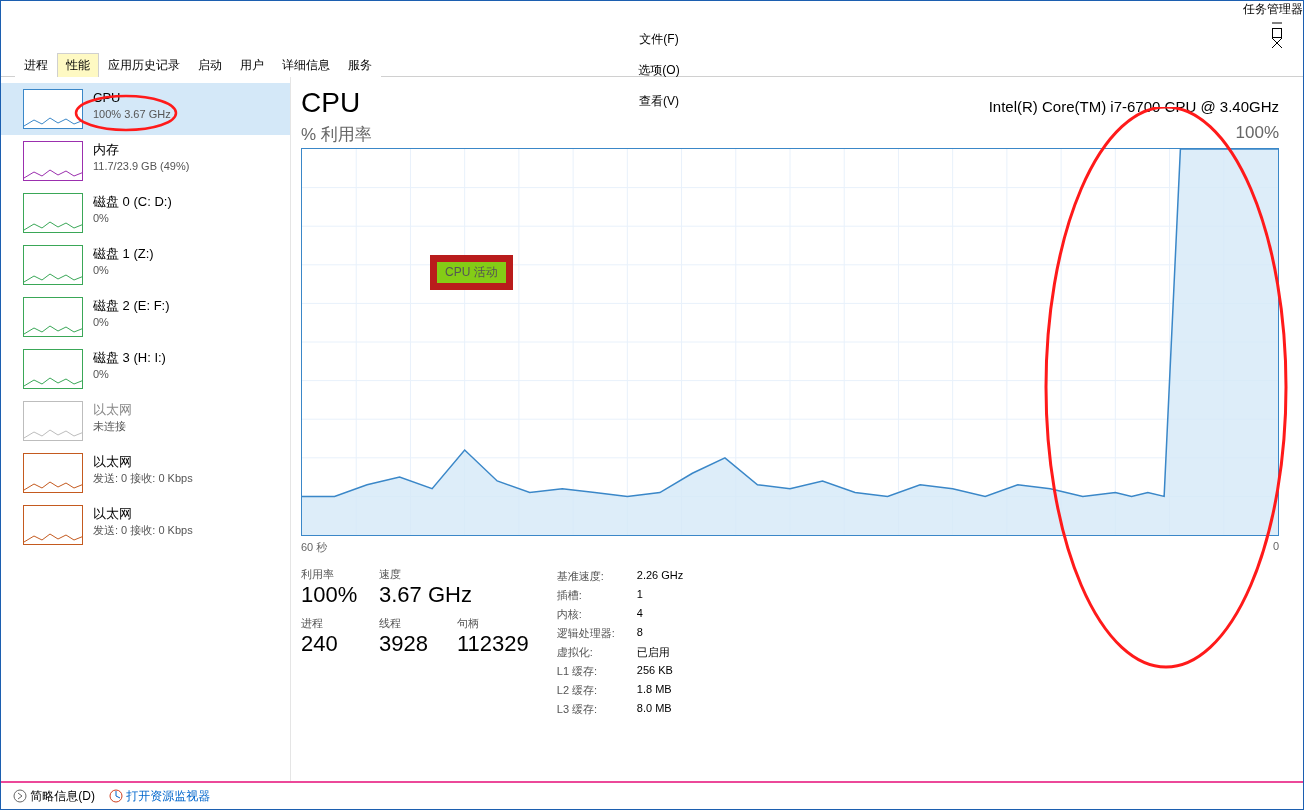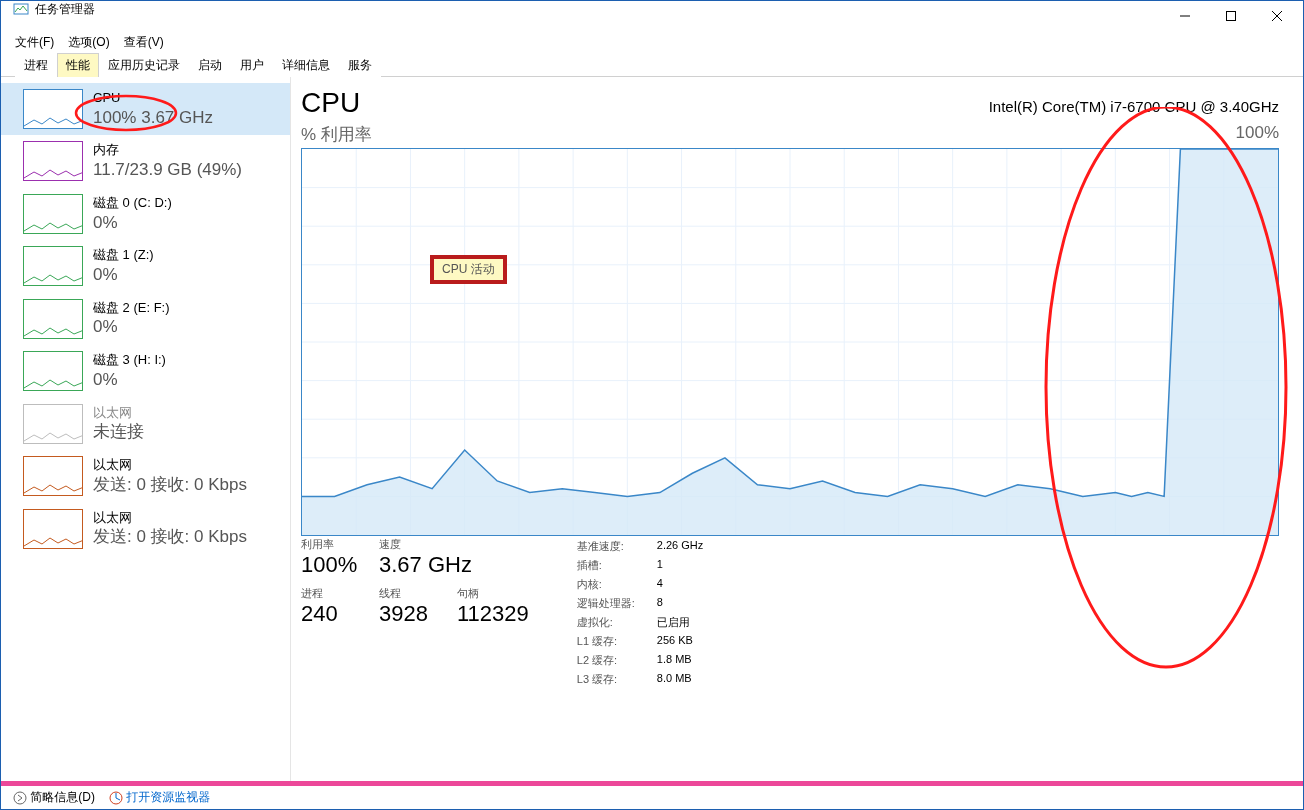--- a/index.html
+++ b/index.html
@@ -1,54 +1,54 @@
 <!DOCTYPE html>
 <html><head>
 <meta charset="utf-8">
 <style>
   * { box-sizing: border-box; }
   html, body { margin:0; padding:0; font-family: "Segoe UI","Microsoft YaHei",sans-serif; font-size:12px; color:#000; background:#fff; }
   .window { width:1304px; height:810px; border:1px solid #1c5fb0; position:relative; background:#fff; overflow:hidden; }
-  .titlebar { height:30px; display:flex; align-items:flex-start; padding-left:12px; }
+  .titlebar { height:30px; display:flex; align-items:flex-end; padding-left:6px;flex-direction:column; }
   .titlebar svg { width:16px; height:16px; margin-right:6px; }
   .titlebar .spacer { flex:1; }
   .win-btn { width:46px; height:30px; display:flex; align-items:center; justify-content:center; color:#000; }
   .win-btn svg { width:10px; height:10px; }
-  .menubar { height:22px; padding-left:14px; display:flex; align-items:center; gap:14px; }
+  .menubar { height:22px; padding-left:14px; display:flex; align-items:center; gap:14px;flex-direction:column; }
   .tabs { display:flex; border-bottom:1px solid #d0d0d0; padding-left:14px; height:24px; align-items:flex-end; }
   .tab { padding:3px 8px; border:1px solid transparent; border-bottom:none; position:relative; top:1px; background:#fff;}
   .tab.active { border-color:#d0d0d0; background:#fef9c3; }
   .body { display:flex; height:calc(100% - 30px - 22px - 24px - 28px); }
   .sidebar { width:290px; border-right:1px solid #e5e5e5; overflow:hidden; padding-top:6px; }
   .side-item { display:flex; align-items:flex-start; padding:6px 10px 6px 22px; gap:10px; }
   .side-item.selected { background:#d4e8f8; }
   .thumb { width:60px; height:40px; border:1px solid #999; background:#fff; position:relative; overflow:hidden; flex-shrink:0;}
   .thumb svg { position:absolute; left:0; top:0; }
   .side-text { line-height:1.35; }
   .side-text .t1 { font-size:13px; color:#000; }
   .side-text .t1.dim { color:#888; }
-  .side-text .t2 { font-size:17px; color:#555; }
+  .side-text .t2 { font-size:11px; color:#555; }
   .main { flex:1; padding:10px 24px 10px 10px; position:relative; }
   .hdr { display:flex; justify-content:space-between; align-items:baseline; }
   .hdr h1 { font-size:28px; font-weight:400; margin:0 0 2px 0; }
   .hdr .model { font-size:15px; color:#000; }
   .chart-labels { display:flex; justify-content:space-between; font-size:17px; color:#666; margin-top:2px;}
   .chart { width:100%; height:388px; border:1px solid #3a87c8; position:relative; background:#fff; margin-top:2px;}
   .chart svg.grid, .chart svg.data { position:absolute; left:0; top:0; width:100%; height:100%; }
-  .chart .tooltip { position:absolute; left:128px; top:106px; border:4px solid #b91c1c; background:#fef9c3; padding:2px 8px; font-size:12px; color:#555; }
+  .chart .tooltip { position:absolute; left:128px; top:106px; border:7px solid #b91c1c; background:#84cc16; padding:2px 8px; font-size:12px; color:#555; }
   .axis-bottom { display:flex; justify-content:space-between; font-size:11px; color:#666; margin-top:4px;}
-  .stats { display:flex; gap:48px; margin-top:1px; }
+  .stats { display:flex; gap:28px; margin-top:12px; }
   .big-col { min-width:60px; }
   .big-col .lbl { font-size:11px; color:#555; }
   .big-col .val { font-size:22px; font-weight:400; }
   .mid-block { margin-top:8px; }
   .mid-block .row { display:flex; gap:18px; }
   .kv { display:grid; grid-template-columns:80px auto; row-gap:4px; font-size:11px; margin-top:2px;}
   .kv .k { color:#555; }
-  .footer { position:absolute; left:0; bottom:0; right:0; height:28px; border-top:5px solid #ec4899; display:flex; align-items:center; padding-left:12px; gap:14px; font-size:12px; }
+  .footer { position:absolute; left:0; bottom:0; right:0; height:28px; border-top:2px solid #ec4899; display:flex; align-items:center; padding-left:12px; gap:14px; font-size:12px; }
   .footer .link { color:#0066cc; }
   .footer svg { vertical-align:middle; }
   .annot { position:absolute; pointer-events:none; }
 </style>
 </head>
 <body>
 
 <div class="window">
   <div class="titlebar">
     <svg viewBox="0 0 16 16">
@@ -231,20 +231,24 @@
             <line x1="813.3333333333334" y1="0" x2="813.3333333333334" y2="386" stroke="#e8f1fb"></line>
             <line x1="867.5555555555555" y1="0" x2="867.5555555555555" y2="386" stroke="#e8f1fb"></line>
             <line x1="921.7777777777778" y1="0" x2="921.7777777777778" y2="386" stroke="#e8f1fb"></line>
           </svg>
         <svg class="data" viewBox="0 0 976 386">
             <path d="M0,386 L0,347.40000000000003 L32.53333333333333,347.40000000000003 L65.06666666666666,335.82 L97.6,328.09999999999997 L130.13333333333333,339.68 L162.66666666666666,301.08 L195.2,331.96 L227.73333333333332,343.54 L260.26666666666665,339.68 L292.8,343.54 L325.3333333333333,347.40000000000003 L357.8666666666667,343.54 L390.4,324.24 L422.93333333333334,308.8 L455.46666666666664,335.82 L488,339.68 L520.5333333333333,331.96 L553.0666666666667,343.54 L585.6,347.40000000000003 L618.1333333333333,335.82 L650.6666666666666,339.68 L683.2,347.40000000000003 L715.7333333333333,335.82 L748.2666666666667,339.68 L780.8,347.40000000000003 L813.3333333333334,343.54 L829.6,347.40000000000003 L845.8666666666667,343.54 L862.1333333333333,347.40000000000003 L878.4,0 L894.6666666666666,0 L910.9333333333333,0 L927.2,0 L943.4666666666667,0 L959.7333333333333,0 L976,0 L976,386 Z" fill="#d4e8f8" opacity="0.8"></path>
             <path d="M0,347.40000000000003 L32.53333333333333,347.40000000000003 L65.06666666666666,335.82 L97.6,328.09999999999997 L130.13333333333333,339.68 L162.66666666666666,301.08 L195.2,331.96 L227.73333333333332,343.54 L260.26666666666665,339.68 L292.8,343.54 L325.3333333333333,347.40000000000003 L357.8666666666667,343.54 L390.4,324.24 L422.93333333333334,308.8 L455.46666666666664,335.82 L488,339.68 L520.5333333333333,331.96 L553.0666666666667,343.54 L585.6,347.40000000000003 L618.1333333333333,335.82 L650.6666666666666,339.68 L683.2,347.40000000000003 L715.7333333333333,335.82 L748.2666666666667,339.68 L780.8,347.40000000000003 L813.3333333333334,343.54 L829.6,347.40000000000003 L845.8666666666667,343.54 L862.1333333333333,347.40000000000003 L878.4,0 L894.6666666666666,0 L910.9333333333333,0 L927.2,0 L943.4666666666667,0 L959.7333333333333,0 L976,0" fill="none" stroke="#3a87c8" stroke-width="1.5"></path>
           </svg>
         <div class="tooltip">CPU 活动</div>
       </div>
+      <div class="axis-bottom">
+        <span>60 秒</span>
+        <span>0</span>
+      </div>
 
       <div class="stats">
         <div>
           <div style="display:flex; gap:18px;">
             <div class="big-col">
               <div class="lbl">利用率</div>
               <div class="val">100%</div>
             </div>
             <div class="big-col">
               <div class="lbl">速度</div>

